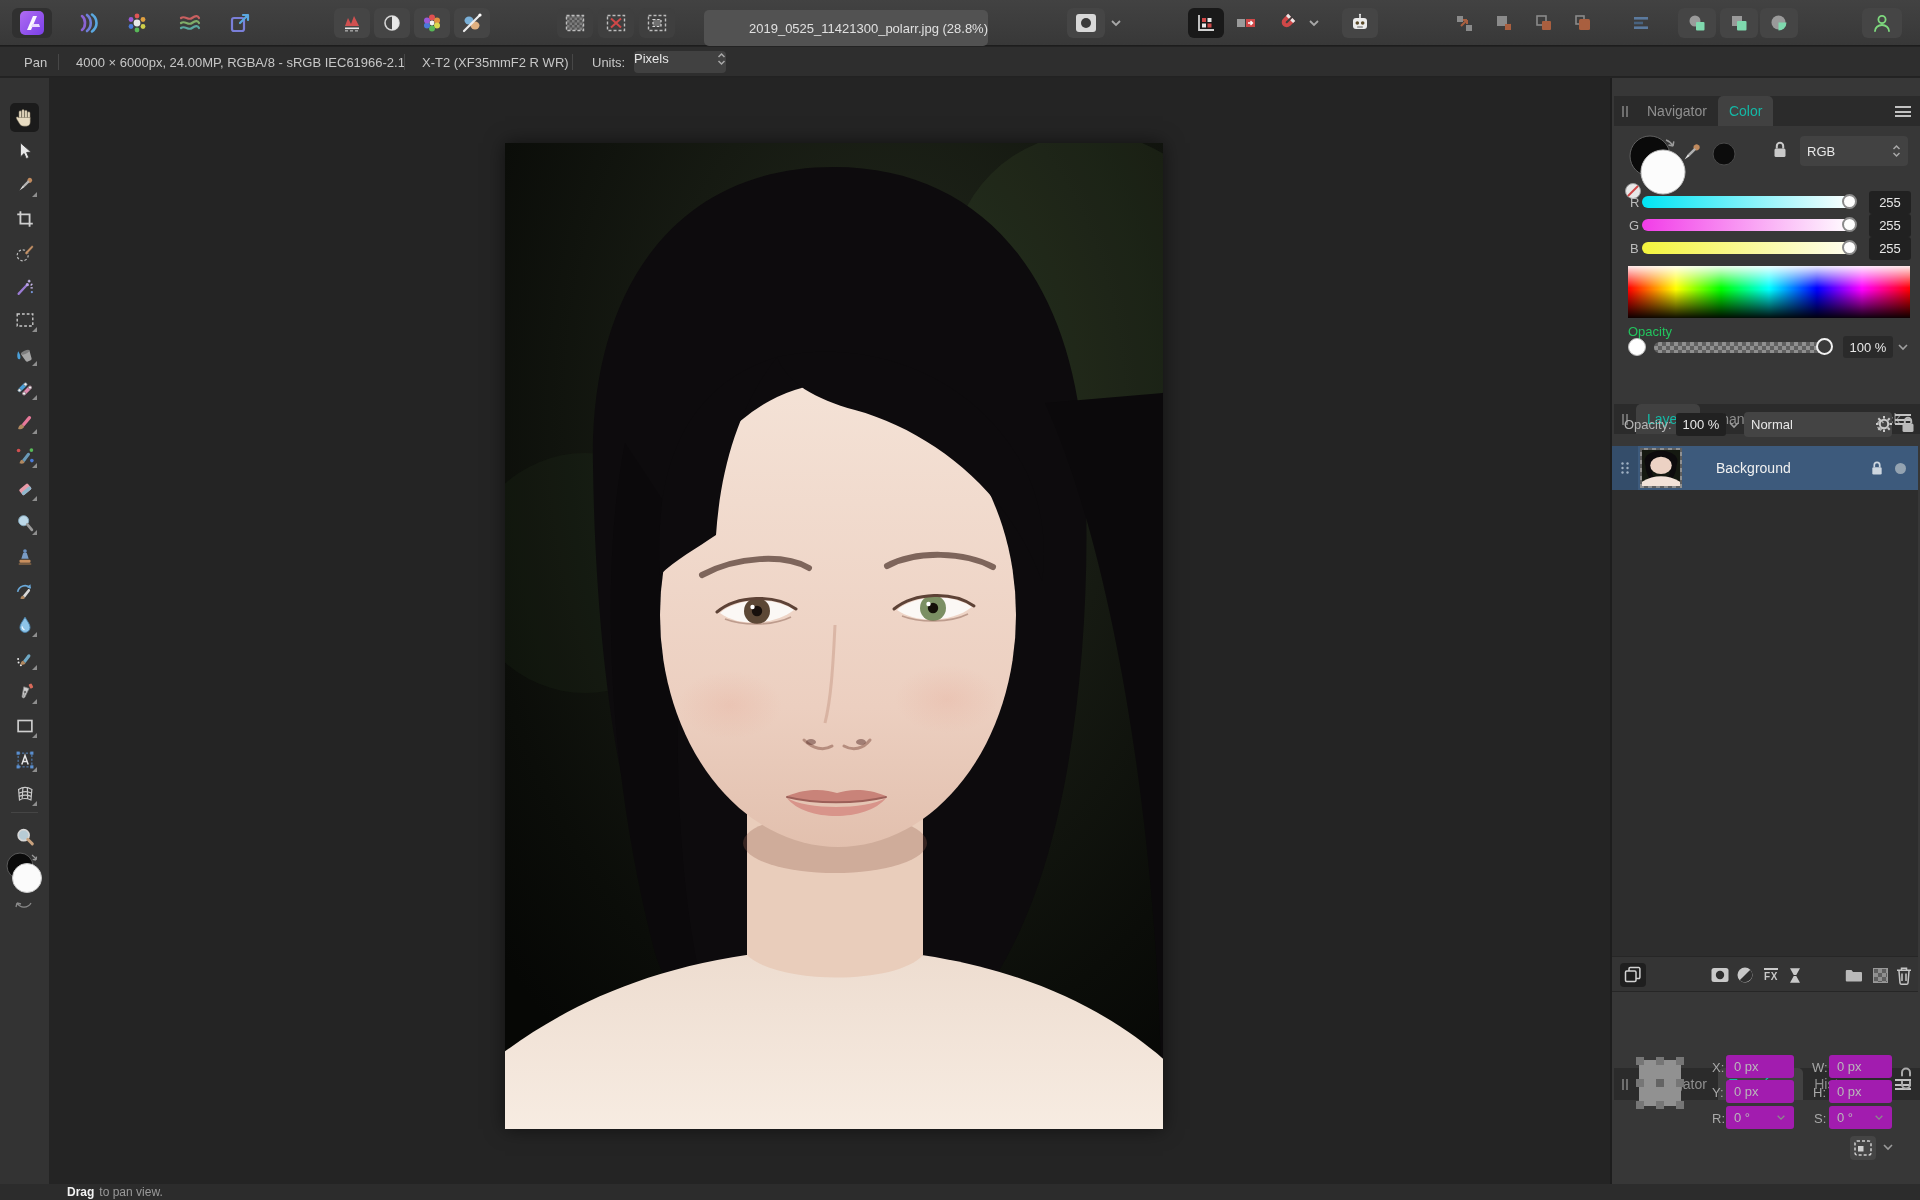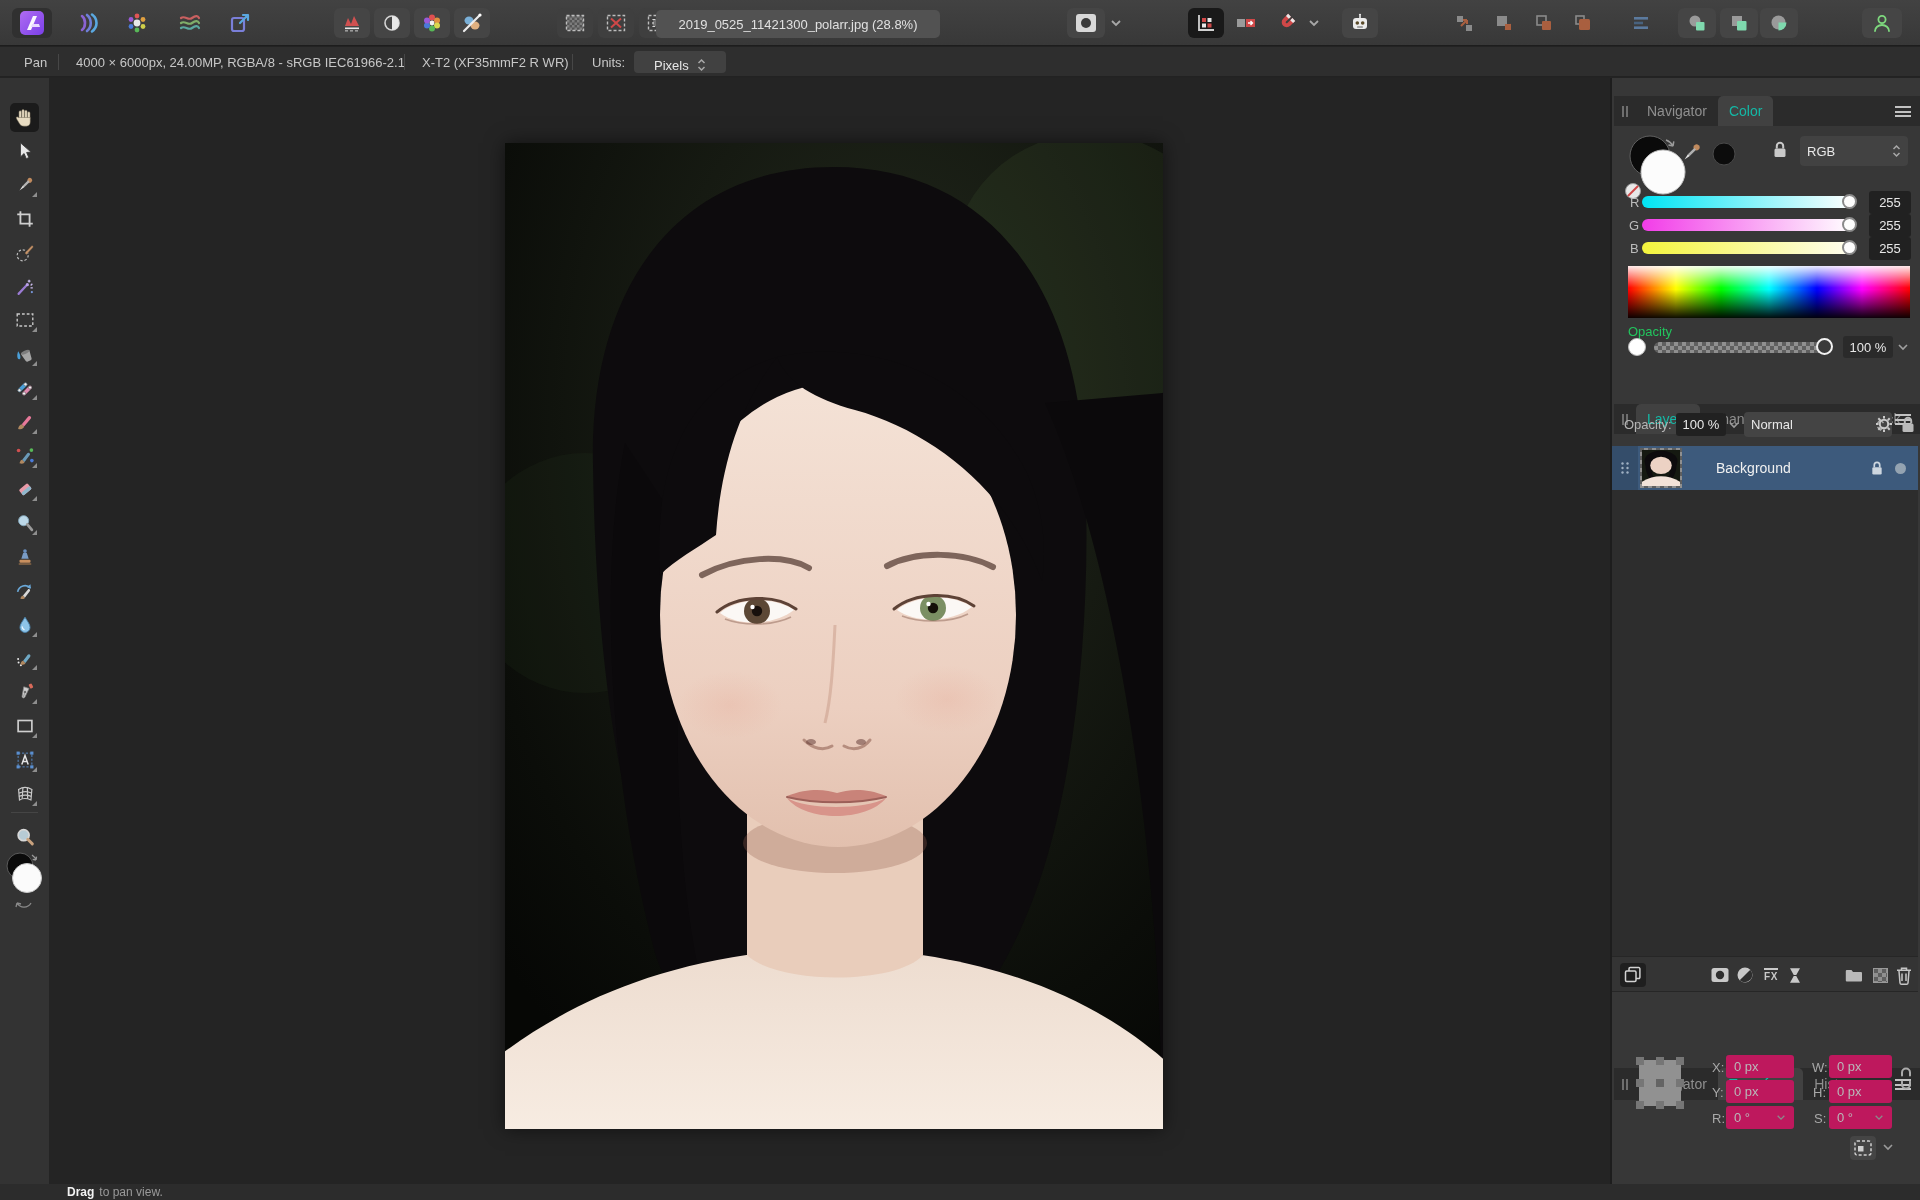--- a/index.html
+++ b/index.html
@@ -6,28 +6,28 @@
   html,body{width:1920px;height:1200px;overflow:hidden}
   body{font-family:"Liberation Sans",sans-serif;background:#232323;color:#ddd;position:relative;user-select:none}
   #app{position:absolute;inset:0}
 
   
   .toolbar{position:absolute;left:0;top:0;width:1920px;height:46px;background:linear-gradient(#424242,#383838);border-bottom:1px solid #1d1d1d;z-index:5}
   .tbtn{position:absolute;top:8px;height:30px;width:36px;display:flex;align-items:center;justify-content:center;border-radius:6px}
   .plate{background:#454545}
   .plate-dim{background:#3f3f3f}
   .plate-dark{background:#191919}
-  .title-pill{position:absolute;left:656px;top:10px;width:284px;height:28px;background:#525252;border-radius:5px;color:#e0e0e0;font-size:13px;display:flex;align-items:center;justify-content:center;white-space:nowrap}
+  .title-pill{position:absolute;left:704px;top:10px;width:284px;height:36px;background:#525252;border-radius:5px;color:#e0e0e0;font-size:13px;display:flex;align-items:center;justify-content:flex-end;white-space:nowrap}
   .chev{width:18px}
 
   
   .contextbar{position:absolute;left:0;top:47px;width:1920px;height:30px;background:#2e2e2e;border-bottom:1px solid #222;font-size:13px;color:#c7c7c7}
   .cb-text{position:absolute;top:0;height:30px;display:flex;align-items:center;white-space:nowrap}
   .cb-sep{position:absolute;top:7px;width:1px;height:16px;background:#474747}
-  .units-select{position:absolute;left:634px;top:4px;width:92px;height:22px;background:#414141;border-radius:4px;display:flex;align-items:flex-end;justify-content:space-between;padding:0 20px;font-size:13px;color:#e6e6e6}
+  .units-select{position:absolute;left:634px;top:4px;width:92px;height:22px;background:#414141;border-radius:4px;display:flex;align-items:flex-start;justify-content:space-between;padding:0 0;font-size:13px;color:#e6e6e6}
 
   
   .toolrail{position:absolute;left:0;top:78px;width:49px;height:1106px;background:#333}
   .tool{position:absolute;left:10px;width:29px;height:29px;border-radius:5px;display:flex;align-items:center;justify-content:center}
   .tool.selected{background:#1b1b1b}
   .flyout::after{content:"";position:absolute;right:2px;bottom:2px;border-left:5px solid transparent;border-bottom:5px solid #8e8e8e}
   .rail-div{position:absolute;left:11px;top:734px;width:27px;height:1px;background:#454545}
   .colorwell{position:absolute;left:2px;top:770px;width:45px;height:90px}
 
   
@@ -48,21 +48,21 @@
   .ddown{background:#424242;border-radius:4px;color:#e8e8e8;font-size:13px;display:flex;align-items:center;justify-content:space-between;padding:0 7px}
   .slider-label{position:absolute;font-size:13px;color:#bbb}
   .track{position:absolute;height:12px;border-radius:6px}
   .knob{position:absolute;width:15px;height:15px;border-radius:50%;background:#fdfdfd;border:2px solid #8a8a8a}
   .checker{background:repeating-conic-gradient(#8f8f8f 0% 25%,#5f5f5f 0% 50%) 0 0/8px 8px}
   .layerrow{position:absolute;left:0;width:306px;height:44px;background:#3d5a7c;display:flex;align-items:center}
   .layerlist{position:absolute;left:0;width:306px;background:#2d2d2d}
   .iconbar{position:absolute;left:0;width:306px;height:36px;background:#343434;border-top:1px solid #262626;border-bottom:1px solid #262626}
   .ib{position:absolute;top:6px;width:26px;height:24px;display:flex;align-items:center;justify-content:center;border-radius:4px}
   .t-label{position:absolute;font-size:13px;color:#a8a8a8}
-  .t-box{position:absolute;height:23px;background:#be185d;border-radius:3px;color:#b9b9b9;font-size:13px;display:flex;align-items:center;padding:0 8px;justify-content:space-between}
+  .t-box{position:absolute;height:23px;background:#a21caf;border-radius:3px;color:#b9b9b9;font-size:13px;display:flex;align-items:center;padding:0 8px;justify-content:space-between}
   .anchor{position:absolute;left:25px;top:982px;width:42px;height:46px;background:#919191;border-radius:4px}
   .anchor i{position:absolute;width:8px;height:8px;background:#767676}
   .fxlabel{font-size:10px;font-weight:bold;color:#c9c9c9;border-top:2px solid #c9c9c9;padding-top:1px;letter-spacing:.5px}
 
   
   .statusbar{position:absolute;left:0;top:1184px;width:1920px;height:16px;background:#2c2c2c;font-size:12px;display:flex;align-items:center;padding-left:67px;gap:5px}
   .statusbar .b{color:#f2f2f2;font-weight:bold}
   .statusbar .h{color:#9a9a9a}
 </style>
 </head>

